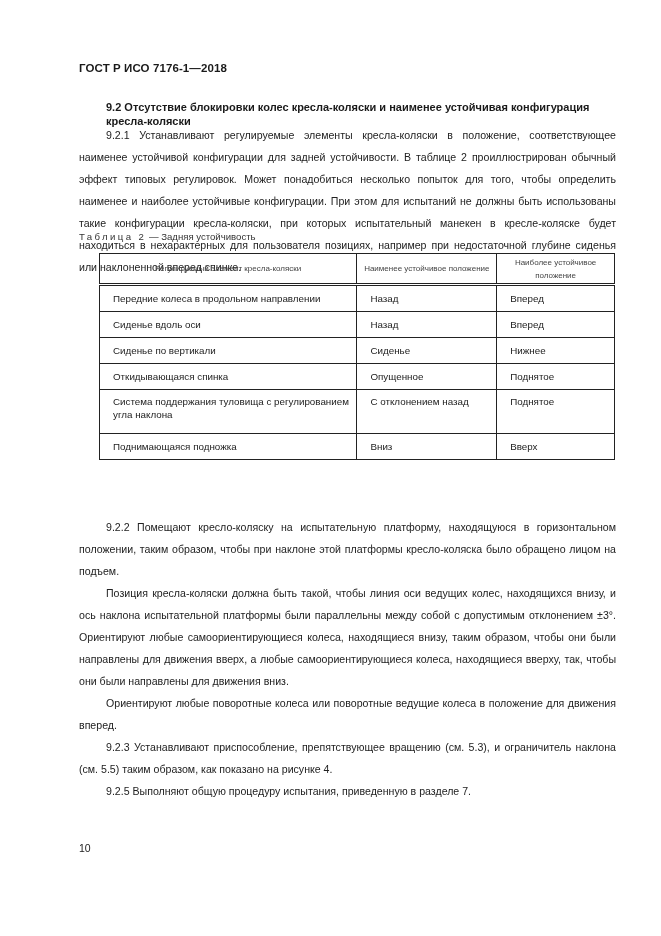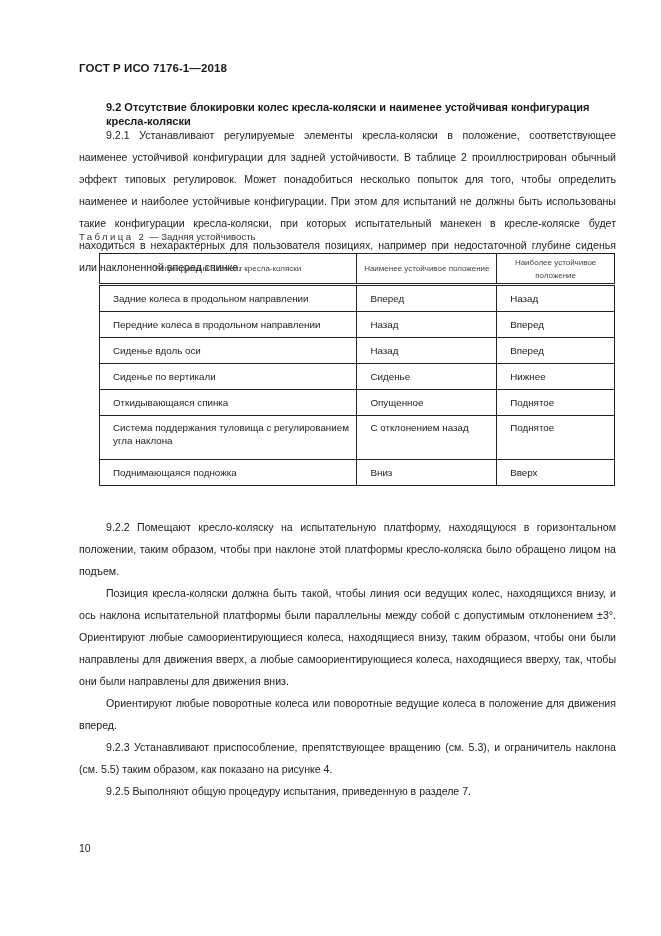--- a/index.html
+++ b/index.html
@@ -130,25 +130,20 @@
   </colgroup>
   <thead>
     <tr>
       <th>Регулируемый элемент кресла-коляски</th>
       <th>Наименее устойчивое положение</th>
       <th>Наиболее устойчивое положение</th>
     </tr>
   </thead>
   <tbody>
     <tr>
-      <td>Задние колеса в продольном направлении</td>
-      <td>Вперед</td>
-      <td>Назад</td>
-    </tr>
-    <tr>
       <td>Передние колеса в продольном направлении</td>
       <td>Назад</td>
       <td>Вперед</td>
     </tr>
     <tr>
       <td>Сиденье вдоль оси</td>
       <td>Назад</td>
       <td>Вперед</td>
     </tr>
     <tr>

